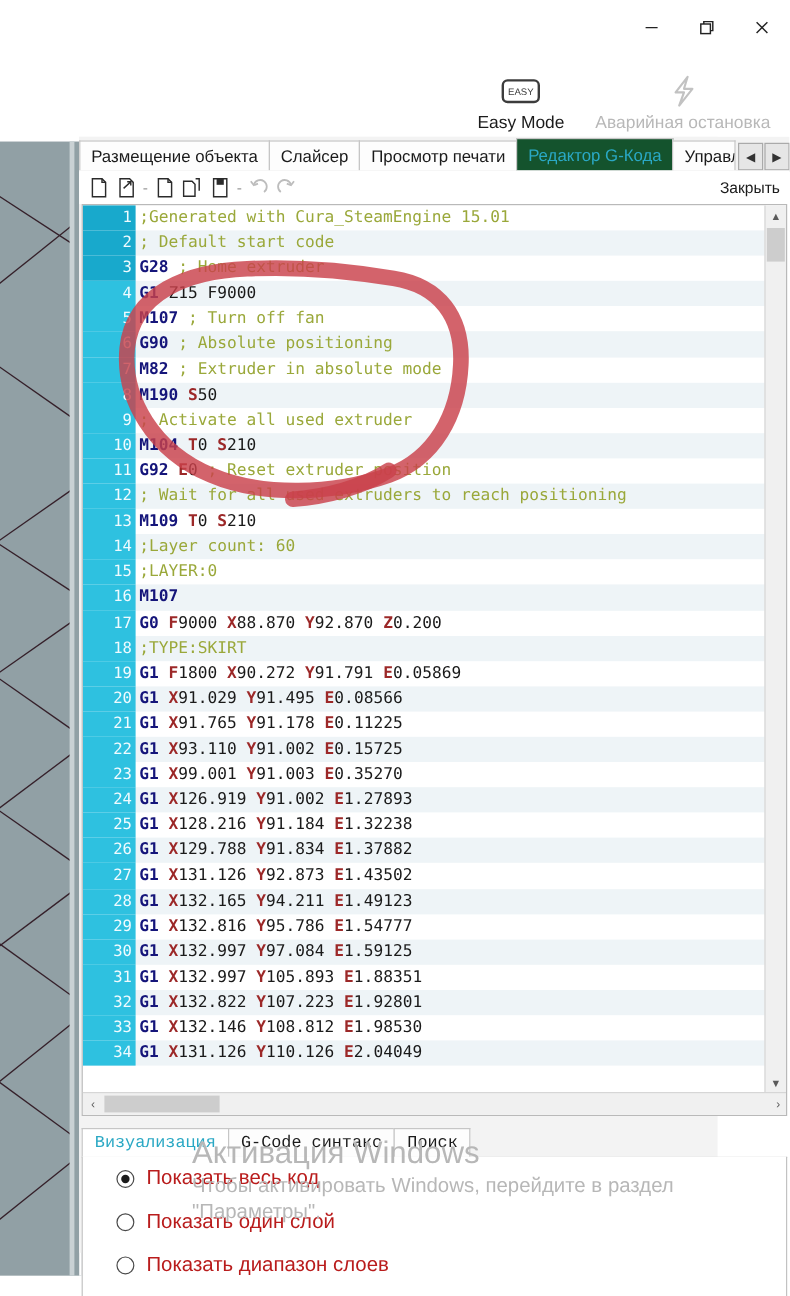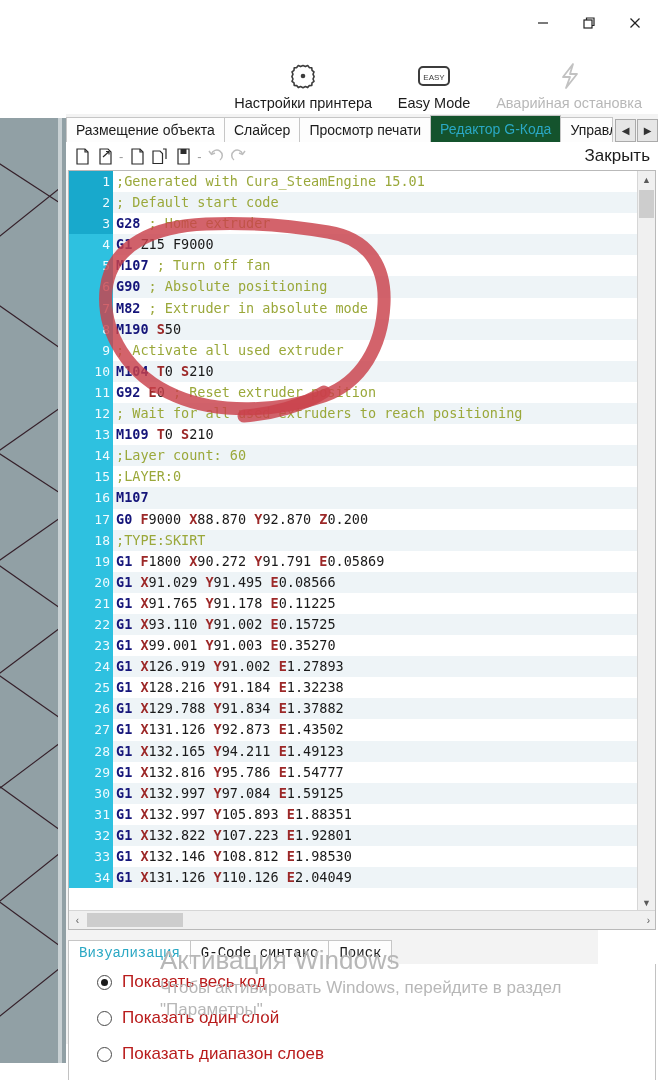--- a/index.html
+++ b/index.html
@@ -70,21 +70,21 @@
   }
   
   .edtoolbar{
     position:absolute;left:0;top:28px;width:592px;height:28px;background:#ffffff;
     display:flex;align-items:center;
   }
   .edtoolbar .tools{display:flex;align-items:center;padding-left:6px;gap:3px;}
   .tbtn{width:20px;height:20px;display:flex;align-items:center;justify-content:center;}
   .tsep{color:#9a9a9a;font-size:13px;padding:0 1px;}
   .closelink{
-    margin-left:auto;padding-right:8px;font-size:17px;color:#1b1b1b;white-space:nowrap;
+    margin-left:auto;padding-right:8px;font-size:13px;color:#1b1b1b;white-space:nowrap;
   }
   
   .editor{
     position:absolute;left:2px;top:56px;width:588px;height:760px;
     background:#ffffff;border:1px solid #b9b9b9;box-sizing:border-box;
     overflow:hidden;
   }
   .codearea{
     position:absolute;left:0;top:0;width:570px;height:740px;overflow:hidden;
   }
@@ -185,29 +185,20 @@
       <svg width="16" height="16" viewBox="0 0 16 16">
         <line x1="3.5" y1="3.5" x2="12.5" y2="12.5" stroke="#222" stroke-width="1.2"></line>
         <line x1="12.5" y1="3.5" x2="3.5" y2="12.5" stroke="#222" stroke-width="1.2"></line>
       </svg>
     </div>
   </div>
 </div>
 
 <div class="ribbon">
 
-  <div class="ribbon-item">
-    <div class="ribbon-ico">
-      <svg width="32" height="32" viewBox="0 0 32 32">
-        <path d="M16 5.5 l2.4 1.1 2.3-1.0 1.6 2.0 2.5 0.2 0.2 2.5 2.0 1.6 -1.0 2.3 1.1 2.4 -1.1 2.4 1.0 2.3 -2.0 1.6 -0.2 2.5 -2.5 0.2 -1.6 2.0 -2.3-1.0 -2.4 1.1 -2.4-1.1 -2.3 1.0 -1.6-2.0 -2.5-0.2 -0.2-2.5 -2.0-1.6 1.0-2.3 -1.1-2.4 1.1-2.4 -1.0-2.3 2.0-1.6 0.2-2.5 2.5-0.2 1.6-2.0 2.3 1.0z" fill="none" stroke="#3c3c3c" stroke-width="1.6" stroke-linejoin="round"></path>
-        <circle cx="16" cy="16" r="2.3" fill="#3c3c3c"></circle>
-      </svg>
-    </div>
-    <div class="ribbon-lbl">Настройки принтера</div>
-  </div>
 
   <div class="ribbon-item">
     <div class="ribbon-ico">
       <svg width="40" height="30" viewBox="0 0 40 30">
         <rect x="5" y="6" width="30" height="18" rx="4" fill="none" stroke="#3c3c3c" stroke-width="2"></rect>
         <text x="20" y="18.5" font-family="Liberation Sans, sans-serif" font-size="8" fill="#3c3c3c" text-anchor="middle">EASY</text>
       </svg>
     </div>
     <div class="ribbon-lbl">Easy Mode</div>
   </div>

